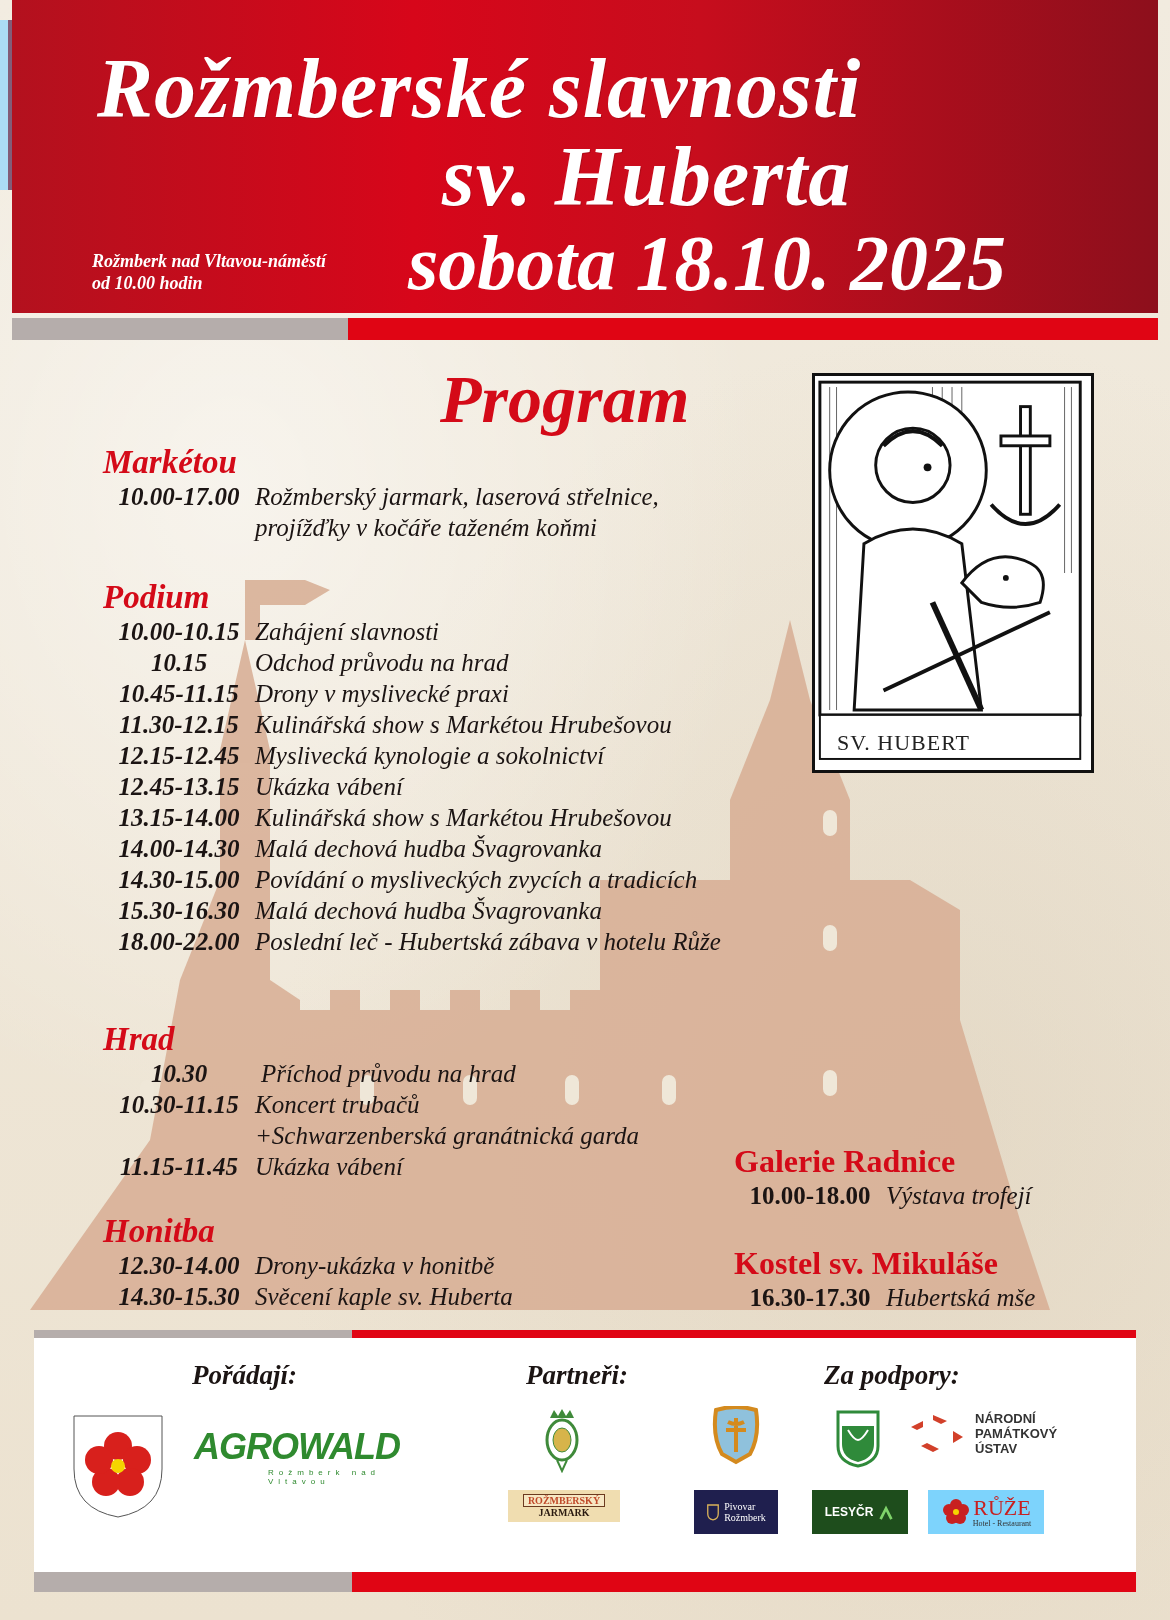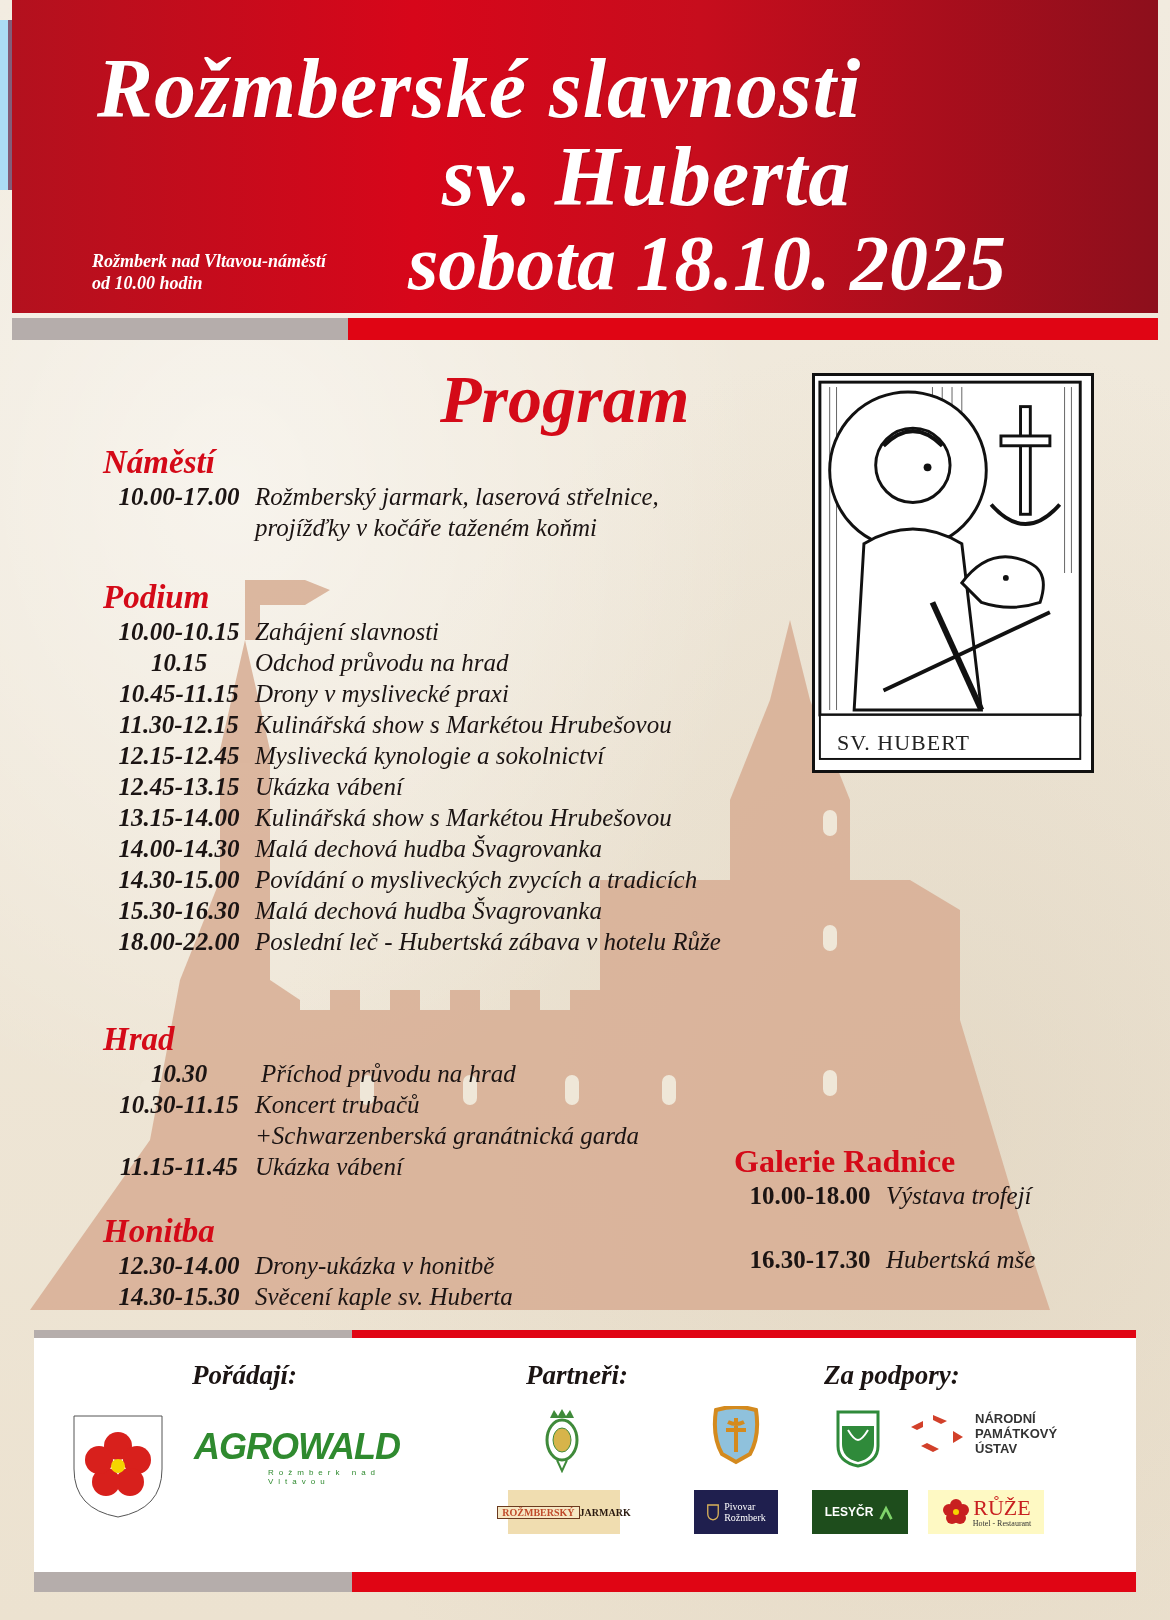--- a/index.html
+++ b/index.html
@@ -89,21 +89,21 @@
     <rect x="535" y="495" width="14" height="30" rx="7"></rect>
     <rect x="632" y="495" width="14" height="30" rx="7"></rect>
     <rect x="330" y="495" width="14" height="30" rx="7"></rect>
     <rect x="110" y="500" width="14" height="30" rx="7"></rect>
   </g>
 </svg>
 
 <div class="program-title">Program</div>
 
 <div class="section" style="left:103px; top:443px;">
-  <div class="sec-head">Náměstí</div>
+  <div class="sec-head">Markétou</div>
   <div class="row">
     <span class="time">10.00-17.00</span>
     <span class="desc">Rožmberský jarmark, laserová střelnice,</span>
   </div>
   <div class="row">
     <span class="time"></span>
     <span class="desc">projížďky v kočáře taženém koňmi</span>
   </div>
 </div>
 
@@ -189,20 +189,21 @@
 
 <div class="section" style="left:734px; top:1142px;">
   <div class="sec-head" style="font-style:normal; font-size:32px;">Galerie Radnice</div>
   <div class="row" style="font-style:normal;">
       <span class="time">10.00-18.00</span>
       <span class="desc" style="font-style:italic">Výstava trofejí</span>
     </div>
 </div>
 
 <div class="section" style="left:734px; top:1244px;">
+  <div class="sec-head" style="font-style:normal; font-size:32px;">Kostel sv. Mikuláše</div>
   <div class="row" style="font-style:normal;">
       <span class="time">16.30-17.30</span>
       <span class="desc" style="font-style:italic">Hubertská mše</span>
     </div>
 </div>
 
 <div class="hubert-img">
   <svg viewBox="0 0 282 400" width="276" height="394">
     <rect x="5" y="5" width="266" height="340" fill="#fff" stroke="#111" stroke-width="3"></rect>
     <g stroke="#222" stroke-width="1" opacity="0.7">
@@ -298,21 +299,21 @@
         <path d="M18 30 L30 36 L24 39 L12 33 Z"></path>
       </g>
     </svg>
     <div style="margin-left:10px; font-family:'Liberation Sans', sans-serif; font-weight:bold; font-size:13px; line-height:15px; color:#333;">
       <div>NÁRODNÍ</div>
       <div>PAMÁTKOVÝ</div>
       <div>ÚSTAV</div>
     </div>
   </div>
 
-  <div class="logo" style="left:474px; top:160px; width:112px; height:44px; background:#f0ddb0; flex-direction:row;">
+  <div class="logo" style="left:474px; top:160px; width:112px; height:32px; background:#f0ddb0; flex-direction:column;">
     <div style="font-size:10px; font-weight:bold; color:#c04a2a; background:#f6e7c3; border:1px solid #6b3a1f; padding:0 4px;">ROŽMBERSKÝ</div>
     <div style="font-size:10px; font-weight:bold; color:#2a1a10;">JARMARK</div>
   </div>
 
   <div class="logo" style="left:660px; top:160px; width:84px; height:44px; background:#1f1f4e; color:#fff;">
     <svg viewBox="0 0 16 20" width="14" height="18" style="margin-right:4px;">
         <path d="M2 2 H14 V12 Q14 18 8 19 Q2 18 2 12 Z" fill="none" stroke="#d9b25a" stroke-width="1.5"></path>
       </svg>
     <div style="font-size:10px; line-height:11px;">
       <div>Pivovar</div>
@@ -320,21 +321,21 @@
     </div>
   </div>
 
   <div class="logo" style="left:778px; top:160px; width:96px; height:44px; background:#1e4d1c; color:#fff;">
     <span style="font-family:'Liberation Sans', sans-serif; font-weight:bold; font-size:12px;">LESYČR</span>
     <svg viewBox="0 0 20 20" width="18" height="18" style="margin-left:4px;">
         <path d="M4 18 L10 6 L16 18" fill="none" stroke="#7fd36a" stroke-width="3"></path>
       </svg>
   </div>
 
-  <div class="logo" style="left:894px; top:160px; width:116px; height:44px; background:#fef9c3;">
+  <div class="logo" style="left:894px; top:160px; width:116px; height:44px; background:#7dd3fc;">
     <svg viewBox="0 0 30 30" width="30" height="30">
       <g transform="translate(15 15)">
         <circle cx="0" cy="-7" r="6" fill="#c82020"></circle>
           <circle cx="7" cy="-2" r="6" fill="#c82020"></circle>
         <circle cx="4" cy="6" r="6" fill="#c82020"></circle>
           <circle cx="-4" cy="6" r="6" fill="#c82020"></circle>
         <circle cx="-7" cy="-2" r="6" fill="#c82020"></circle>
           <circle cx="0" cy="0" r="3" fill="#f5d400"></circle>
       </g>
     </svg>

